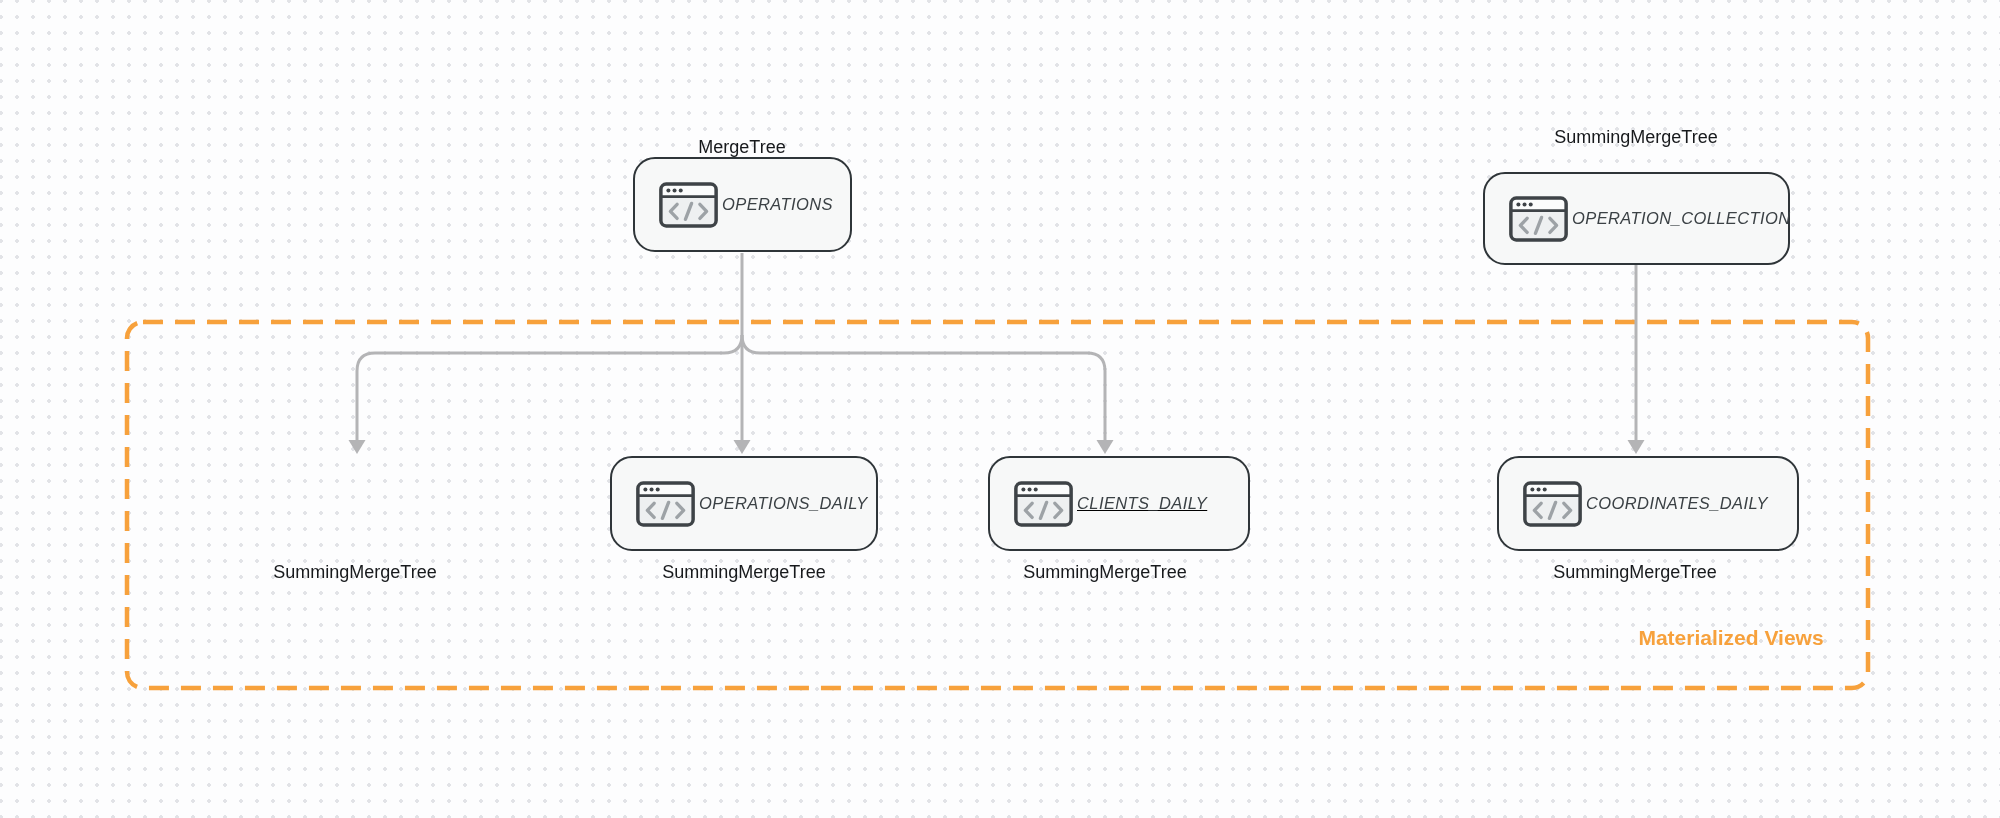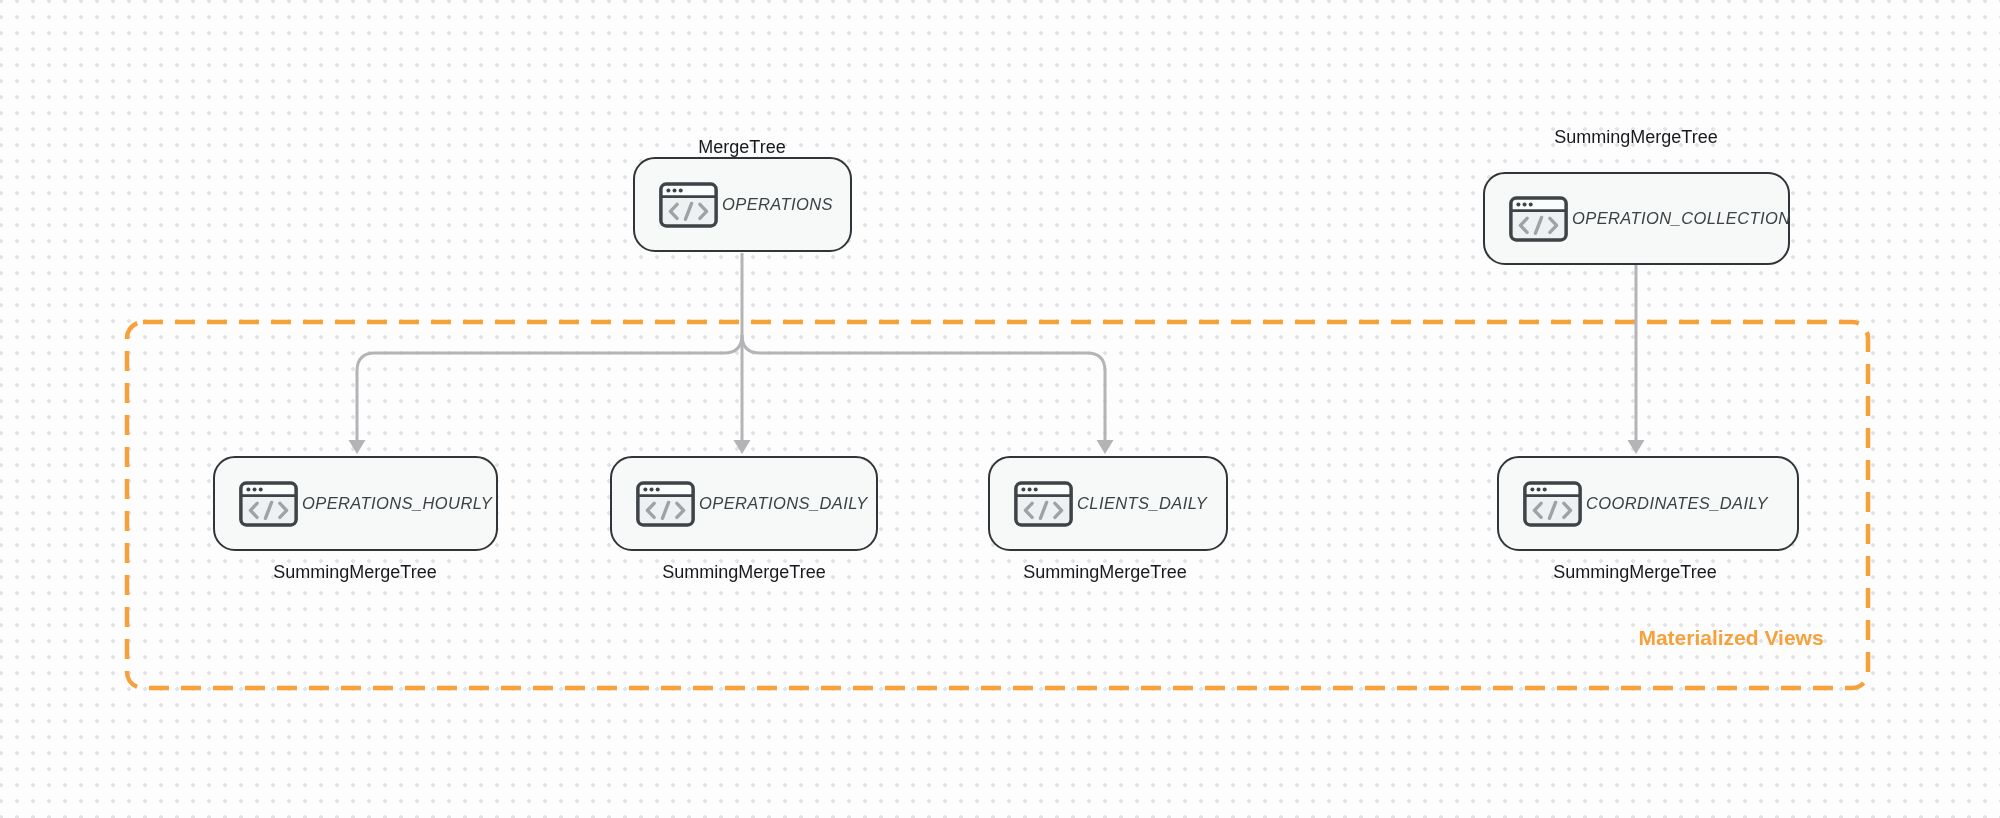--- a/index.html
+++ b/index.html
@@ -55,21 +55,21 @@
     font-weight:600;
     color:#f7a13c;
     white-space:nowrap;
     z-index:2;
   }
   
   .n-operations{left:633px;top:157px;width:219px;}
   .n-operation-collection{left:1483px;top:172px;width:307px;height:93px;}
   .n-operations-hourly{left:213px;top:456px;width:285px;}
   .n-operations-daily{left:610px;top:456px;width:268px;}
-  .n-clients-daily{left:988px;top:456px;width:240px;}
+  .n-clients-daily{left:988px;top:456px;width:262px;text-decoration:underline;}
   .n-coordinates-daily{left:1497px;top:456px;width:302px;}
   .l-mergetree{left:742px;top:136px;}
   .l-summing-top{left:1636px;top:126px;}
   .l-hourly{left:355px;top:561px;}
   .l-daily{left:744px;top:561px;}
   .l-clients{left:1105px;top:561px;}
   .l-coordinates{left:1635px;top:561px;}
   .l-group{left:1731px;top:626px;}
 </style>
 </head>
@@ -128,35 +128,20 @@
       <circle cx="7" cy="6.2" r="1.5" fill="#3e4347"></circle>
         <circle cx="11.6" cy="6.2" r="1.5" fill="#3e4347"></circle>
         <circle cx="16.2" cy="6.2" r="1.5" fill="#3e4347"></circle>
       <polyline points="13.5,16.5 8.5,21.8 13.5,27" fill="none" stroke="#9da2a6" stroke-width="2.5" stroke-linecap="round" stroke-linejoin="round"></polyline>
       <polyline points="30.5,16.5 35.5,21.8 30.5,27" fill="none" stroke="#9da2a6" stroke-width="2.5" stroke-linecap="round" stroke-linejoin="round"></polyline>
       <line x1="24.3" y1="15.8" x2="19.7" y2="27.7" stroke="#9da2a6" stroke-width="2.5" stroke-linecap="round"></line>
     </svg>
     <span class="node-title">OPERATION_COLLECTION</span>
   </div>
 
-  <div class="node n-operations-hourly">
-    <svg class="win-icon" width="59" height="46" viewBox="0 0 44 34">
-      <rect x="1.4" y="1.4" width="41.2" height="31.2" rx="4" fill="#eef0f1"></rect>
-      <rect x="2.4" y="2.4" width="39.2" height="8" fill="#fbfcfc"></rect>
-      <rect x="1.4" y="1.4" width="41.2" height="31.2" rx="4" fill="none" stroke="#3e4347" stroke-width="2.6"></rect>
-      <line x1="2" y1="10.8" x2="42" y2="10.8" stroke="#3e4347" stroke-width="2"></line>
-      <circle cx="7" cy="6.2" r="1.5" fill="#3e4347"></circle>
-        <circle cx="11.6" cy="6.2" r="1.5" fill="#3e4347"></circle>
-        <circle cx="16.2" cy="6.2" r="1.5" fill="#3e4347"></circle>
-      <polyline points="13.5,16.5 8.5,21.8 13.5,27" fill="none" stroke="#9da2a6" stroke-width="2.5" stroke-linecap="round" stroke-linejoin="round"></polyline>
-      <polyline points="30.5,16.5 35.5,21.8 30.5,27" fill="none" stroke="#9da2a6" stroke-width="2.5" stroke-linecap="round" stroke-linejoin="round"></polyline>
-      <line x1="24.3" y1="15.8" x2="19.7" y2="27.7" stroke="#9da2a6" stroke-width="2.5" stroke-linecap="round"></line>
-    </svg>
-    <span class="node-title">OPERATIONS_HOURLY</span>
-  </div>
 
   <div class="node n-operations-daily">
     <svg class="win-icon" width="59" height="46" viewBox="0 0 44 34">
       <rect x="1.4" y="1.4" width="41.2" height="31.2" rx="4" fill="#eef0f1"></rect>
       <rect x="2.4" y="2.4" width="39.2" height="8" fill="#fbfcfc"></rect>
       <rect x="1.4" y="1.4" width="41.2" height="31.2" rx="4" fill="none" stroke="#3e4347" stroke-width="2.6"></rect>
       <line x1="2" y1="10.8" x2="42" y2="10.8" stroke="#3e4347" stroke-width="2"></line>
       <circle cx="7" cy="6.2" r="1.5" fill="#3e4347"></circle>
         <circle cx="11.6" cy="6.2" r="1.5" fill="#3e4347"></circle>
         <circle cx="16.2" cy="6.2" r="1.5" fill="#3e4347"></circle>

